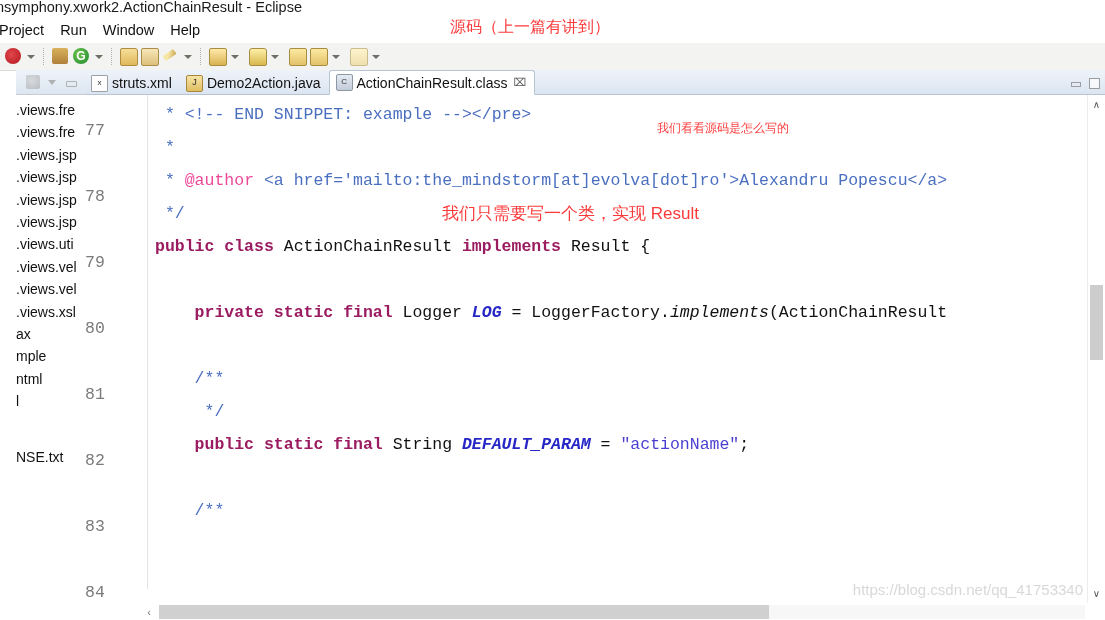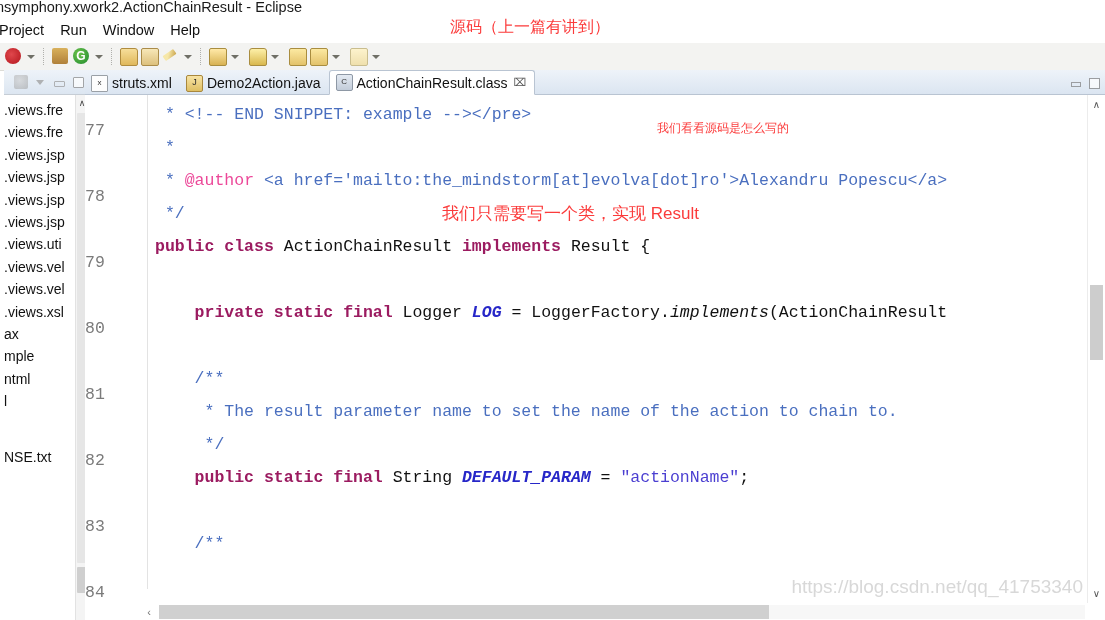--- a/index.html
+++ b/index.html
@@ -114,21 +114,21 @@
   .ic-folder2{ background: linear-gradient(#f7e7b8, #ddc07b); border: 1px solid #ab8c49; border-radius: 2px;}
   .ic-pencil{ background: linear-gradient(135deg,#f6e7a8 40%, #c9a34b); transform: rotate(-35deg); border-radius: 1px; width: 13px; height: 6px; top: 5px; left: 2px;}
   .ic-dl    { background: linear-gradient(#ffe9a8, #d8b252); border: 1px solid #a98d3f; }
   .ic-bulb  { background: linear-gradient(#fdf0a8, #d9b84d); border: 1px solid #a98d3f; border-radius: 3px 3px 2px 2px; }
   .ic-back  { background: linear-gradient(#fce9a2, #e3c26a); border: 1px solid #a98d3f; border-radius: 2px; }
   .ic-fwd   { background: linear-gradient(#fdf3cd, #efe0ad); border: 1px solid #c9bd8e; border-radius: 2px; }
 
   
   .explorer {
     position: absolute;
-    left: 4px; top: 70px;
+    left: 16px; top: 70px;
     width: 84px; height: 550px;
     background: #6d28d9;
     border-right: 1px solid #c6cdd5;
     overflow: hidden;
   }
   .explorer-head {
     height: 24px;
     background: linear-gradient(#eef3f9, #dce6f1);
     border-bottom: 1px solid #c6cdd5;
     display: flex;
@@ -438,21 +438,21 @@
     font-size: 17px;
   }
   #anno-top   { left: 450px; top: 17px;  font-size: 16px; }
   #anno-src   { left: 657px; top: 120px; font-size: 12px; }
   #anno-class { left: 442px; top: 202px; font-size: 17px; }
 
   
   .watermark {
     position: absolute;
     right: 22px; bottom: 22px;
-    font-size: 19px;
+    font-size: 15px;
     color: #d8d8d8;
     font-family: "Liberation Sans", sans-serif;
     white-space: nowrap;
     pointer-events: none;
     text-align: right;
   }
 </style>
 </head>
 <body>
 
@@ -607,21 +607,20 @@
         <div class="cl" style="margin-top: -16px;"></div>
         <div class="cl"><span class="cmt"> * </span><span class="cmt">&lt;!-- END SNIPPET: example --&gt;&lt;/pre&gt;</span></div>
         <div class="cl"><span class="cmt"> *</span></div>
         <div class="cl"><span class="cmt"> * </span><span class="cmt-d">@author</span><span class="cmt"> &lt;a href='mailto:the_mindstorm[at]evolva[dot]ro'&gt;Alexandru Popescu&lt;/a&gt;</span></div>
         <div class="cl"><span class="cmt"> */</span></div>
         <div class="cl"><span class="kw">public class </span><span class="id">ActionChainResult </span><span class="kw">implements </span><span class="id">Result {</span></div>
         <div class="cl">&nbsp;</div>
         <div class="cl"><span class="id">    </span><span class="kw">private static final </span><span class="id">Logger </span><span class="fld">LOG</span><span class="id"> = LoggerFactory.</span><span class="mth">implements</span><span class="id">(ActionChainResult</span></div>
         <div class="cl">&nbsp;</div>
         <div class="cl"><span class="cmt">    /**</span></div>
-        <div class="cl"><span class="cmt">     * The result parameter name to set the name of the action to chain to.</span></div>
         <div class="cl"><span class="cmt">     */</span></div>
         <div class="cl"><span class="id">    </span><span class="kw">public static final </span><span class="id">String </span><span class="fld">DEFAULT_PARAM</span><span class="id"> = </span><span class="str">"actionName"</span><span class="id">;</span></div>
         <div class="cl">&nbsp;</div>
         <div class="cl"><span class="cmt">    /**</span></div>
       </div>
 
     <div class="ed-vscroll">
       <div class="edv-up">∧</div>
       <div class="edv-thumb"></div>
       <div class="edv-dn">∨</div>

